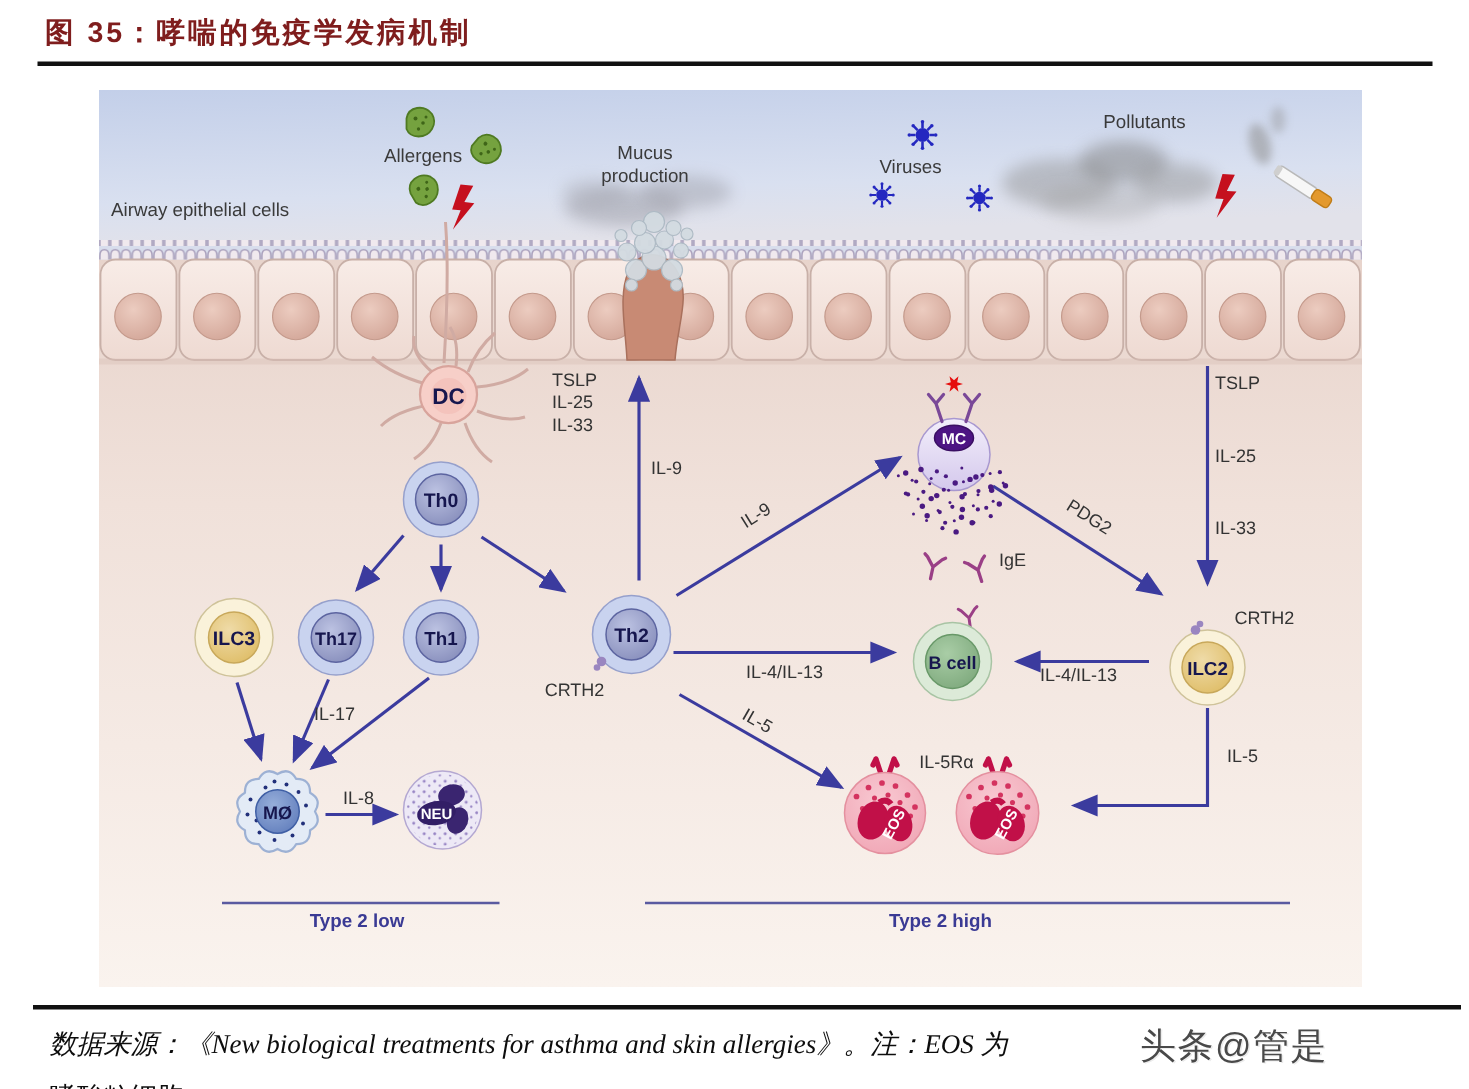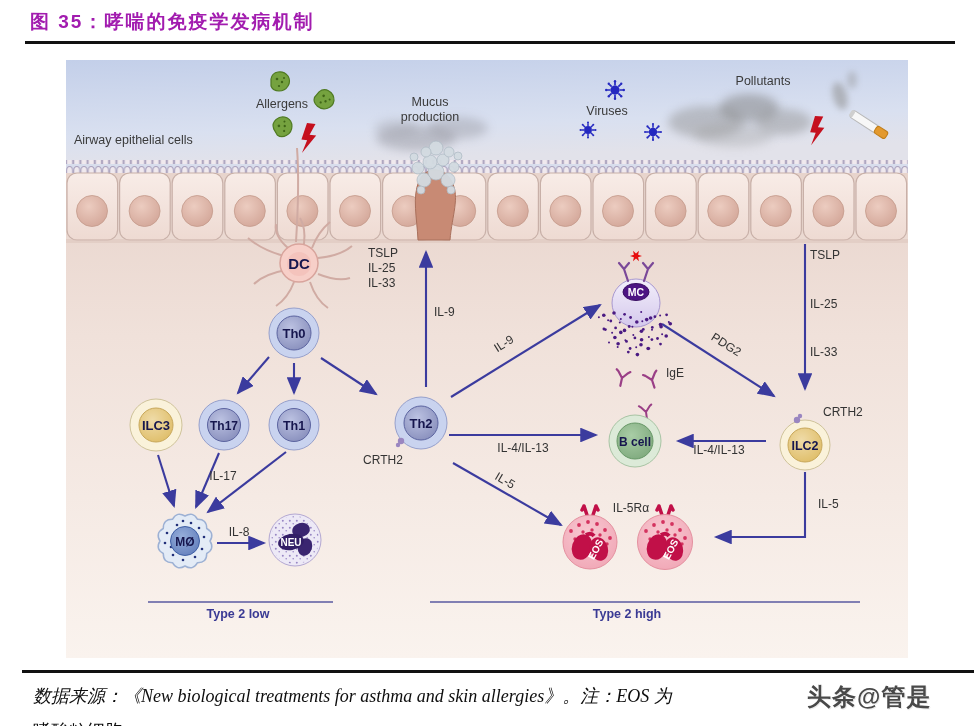--- a/index.html
+++ b/index.html
@@ -1,27 +1,27 @@
 <!DOCTYPE html>
 <html><head>
 <meta charset="utf-8">
 <style>
   html,body{margin:0;padding:0;background:#fff;}
   body{width:979px;height:726px;position:relative;overflow:hidden;
        font-family:"Liberation Sans",sans-serif;}
   .title{position:absolute;left:30px;top:9px;font-size:19px;font-weight:bold;
-         color:#a21caf;letter-spacing:2px;font-family:"Liberation Sans",sans-serif;}
+         color:#7f1d1d;letter-spacing:2px;font-family:"Liberation Sans",sans-serif;}
   .rule{position:absolute;background:#111;}
   .rule.top{left:25px;top:41px;width:930px;height:2.5px;}
   .rule.bottom{left:22px;top:670px;width:952px;height:3px;}
   .src{position:absolute;left:33px;top:684px;font-size:18px;color:#0d0d0d;
        font-family:"Liberation Serif",serif;white-space:nowrap;font-style:italic;}
   .src-cont{position:absolute;left:33px;top:719px;font-size:18px;color:#0d0d0d;
        font-family:"Liberation Serif",serif;}
-  .wm{position:absolute;left:807px;top:681px;font-size:24px;font-weight:bold;
+  .wm{position:absolute;left:760px;top:681px;font-size:24px;font-weight:normal;
       color:#3a3a3a;letter-spacing:1px;opacity:.92;
       text-shadow:0 0 1px #fff,1px 1px 0 #e8e8e8;}
   svg.diagram{position:absolute;left:66px;top:60px;}
   text{font-family:"Liberation Sans",sans-serif;}
   .env-lbl{font-size:12.5px;fill:#3a3a3a;}
   .cyt{font-size:12px;fill:#333;}
   .cell-lbl{font-weight:bold;fill:#16164e;}
   .t2{font-size:12.5px;font-weight:bold;fill:#3a3a94;}
   .arrow{stroke:#3b3b9e;stroke-width:2.1;fill:none;}
   .t2line{stroke:#5a5aa0;stroke-width:1.6;}

